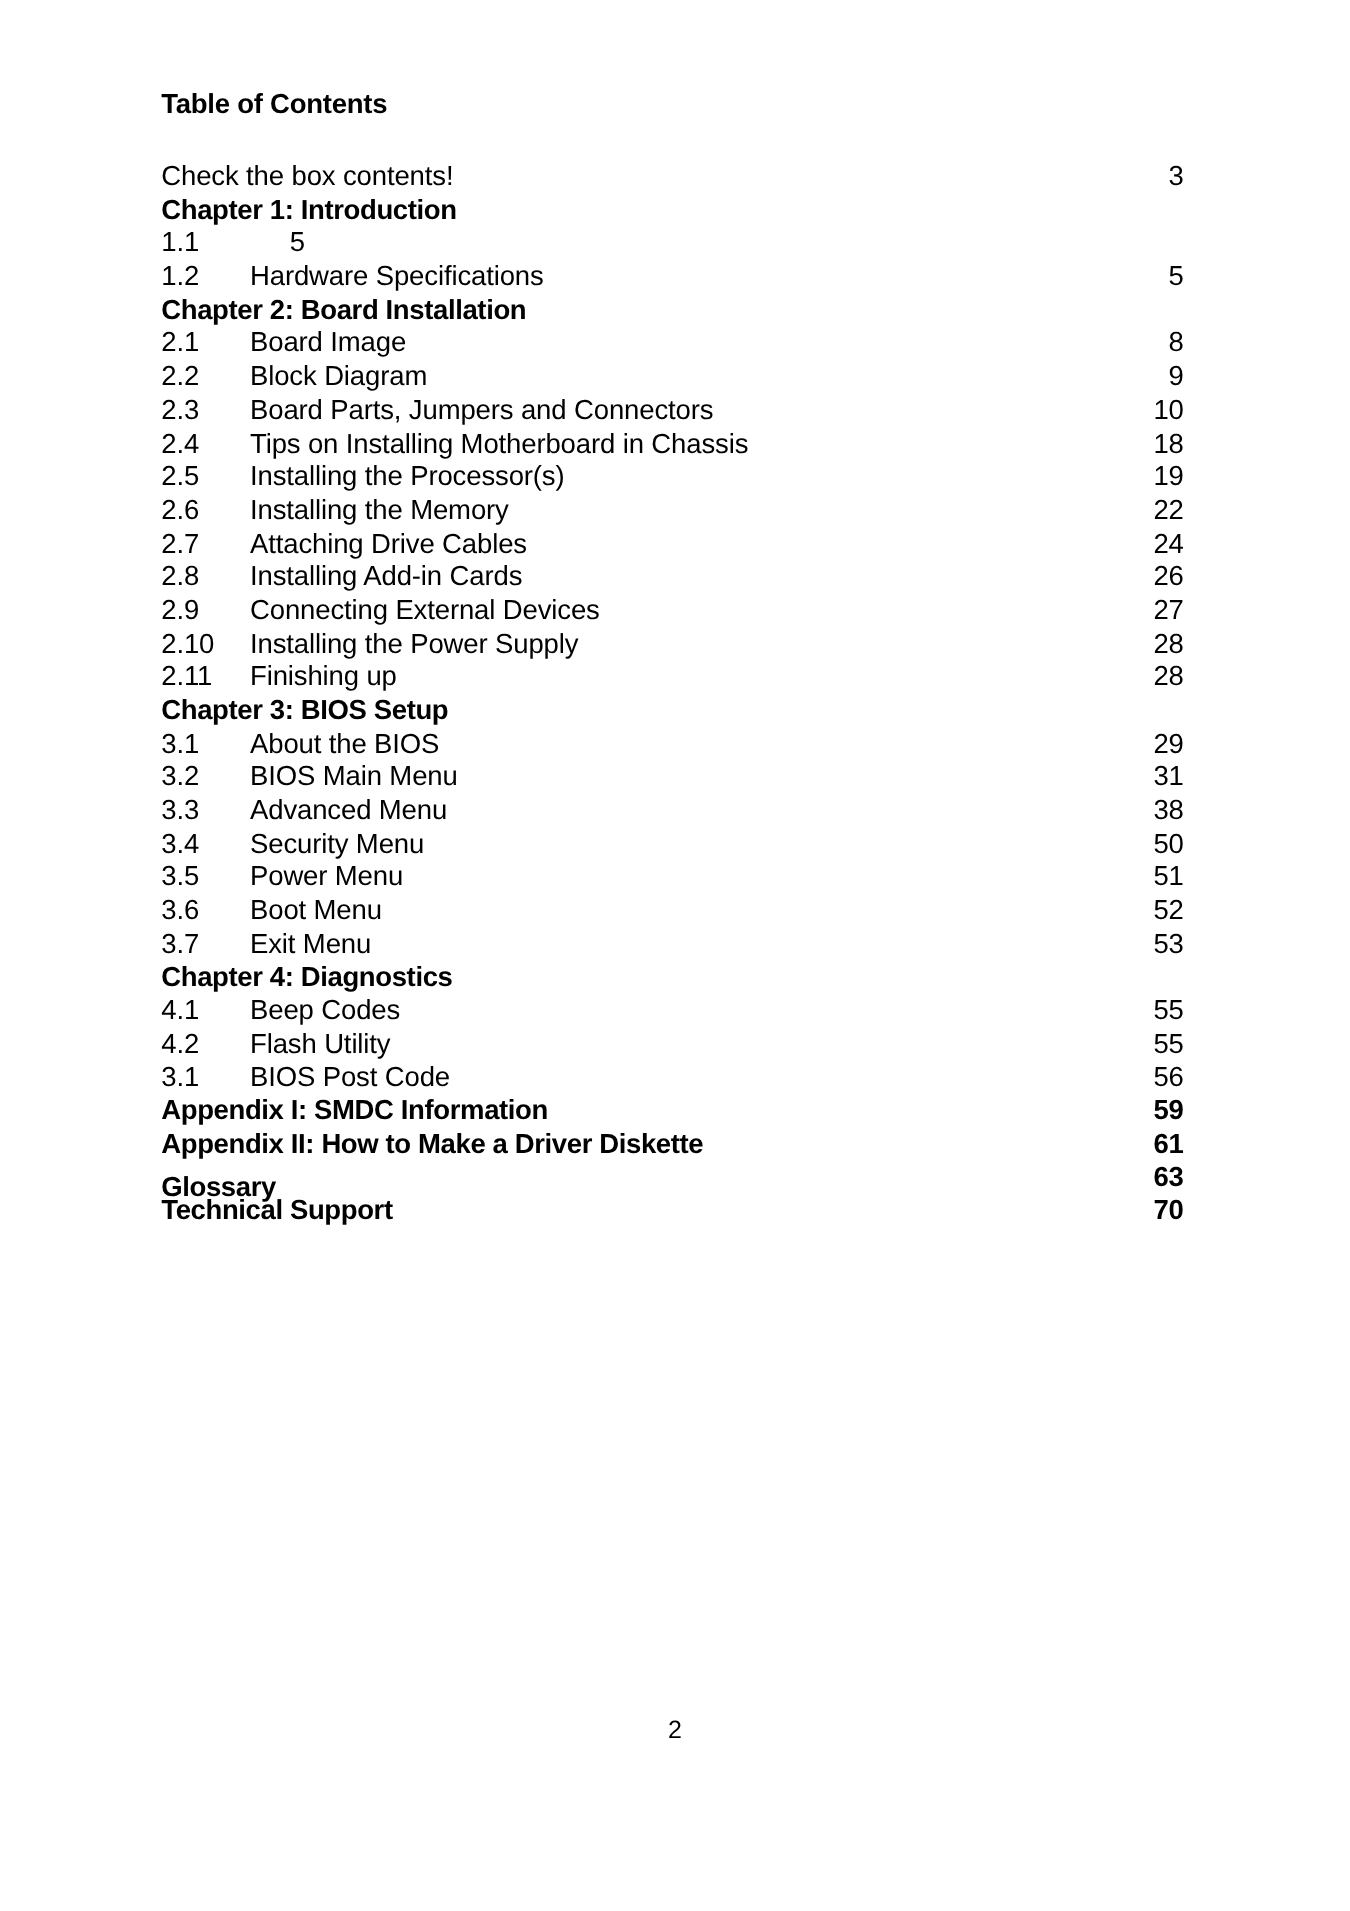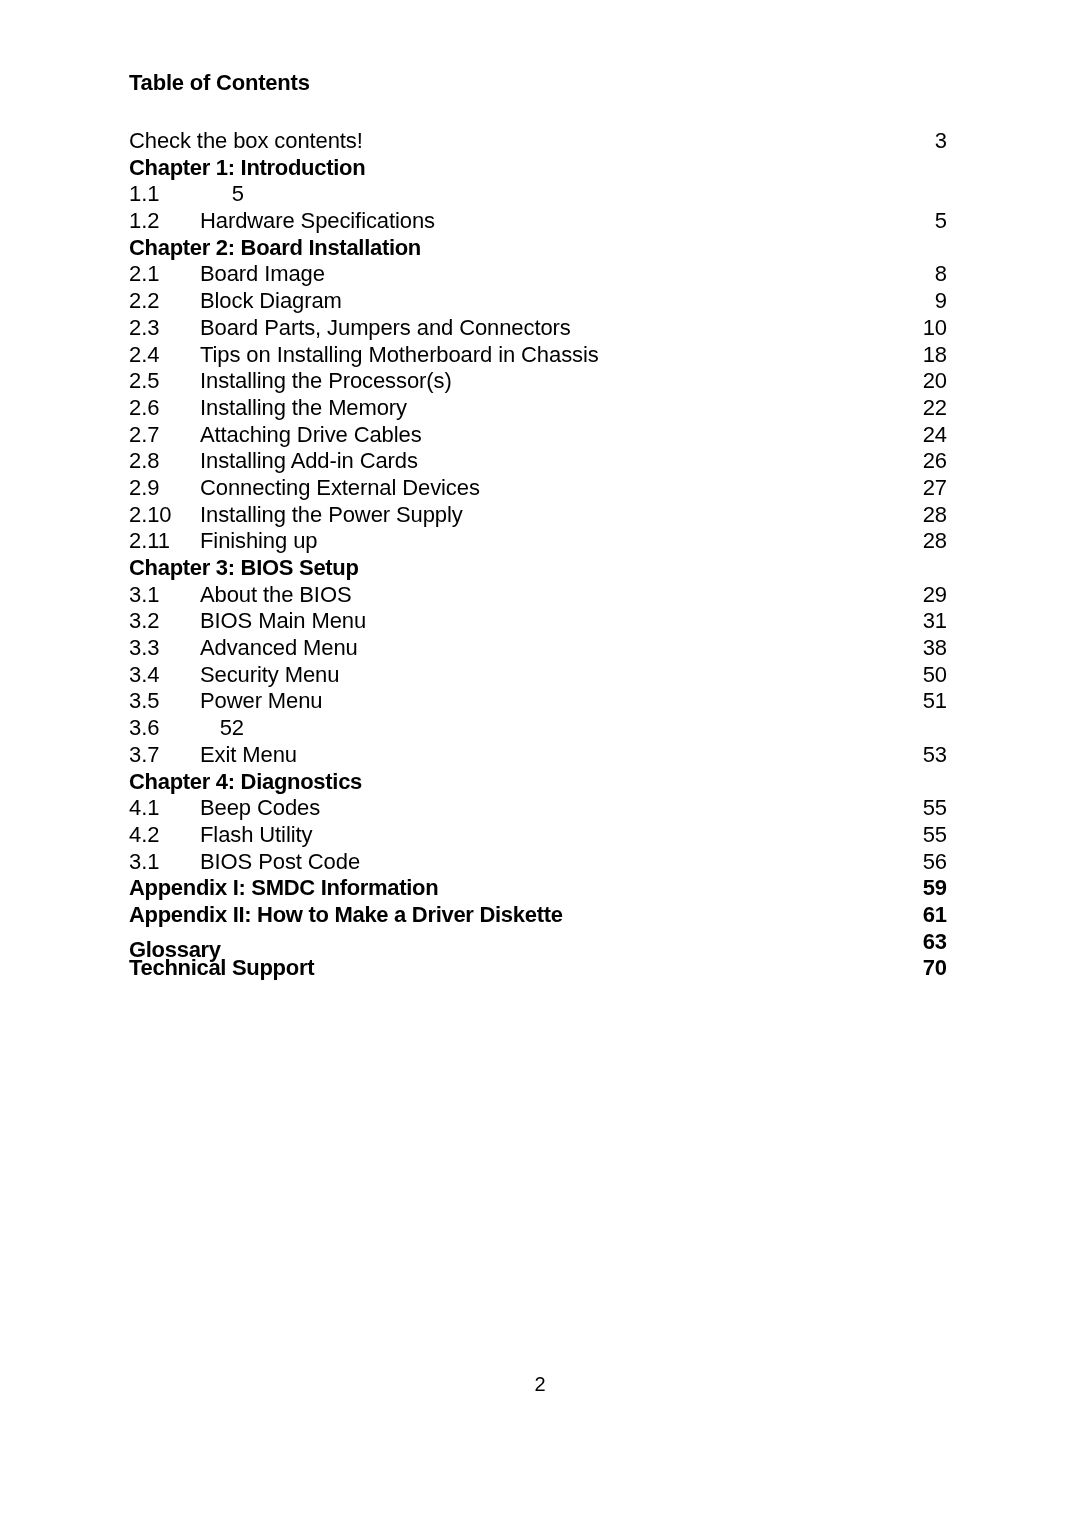--- a/index.html
+++ b/index.html
@@ -151,21 +151,21 @@
           <span class="toc-page">10</span>
         </li>
         <li class="toc-row">
           <span class="toc-num">2.4</span>
           <span class="toc-label">Tips on Installing Motherboard in Chassis</span>
           <span class="toc-page">18</span>
         </li>
         <li class="toc-row">
           <span class="toc-num">2.5</span>
           <span class="toc-label">Installing the Processor(s)</span>
-          <span class="toc-page">20</span>
+          <span class="toc-page">19</span>
         </li>
         <li class="toc-row">
           <span class="toc-num">2.6</span>
           <span class="toc-label">Installing the Memory</span>
           <span class="toc-page">22</span>
         </li>
         <li class="toc-row">
           <span class="toc-num">2.7</span>
           <span class="toc-label">Attaching Drive Cables</span>
           <span class="toc-page">24</span>
@@ -214,20 +214,21 @@
           <span class="toc-label">Security Menu</span>
           <span class="toc-page">50</span>
         </li>
         <li class="toc-row">
           <span class="toc-num">3.5</span>
           <span class="toc-label">Power Menu</span>
           <span class="toc-page">51</span>
         </li>
         <li class="toc-row">
           <span class="toc-num">3.6</span>
+          <span class="toc-label">Boot Menu</span>
           <span class="toc-page">52</span>
         </li>
         <li class="toc-row">
           <span class="toc-num">3.7</span>
           <span class="toc-label">Exit Menu</span>
           <span class="toc-page">53</span>
         </li>
         <li class="toc-row is-heading">
           <span class="toc-label" style="flex: 1 1 auto;">Chapter 4: Diagnostics</span>
           <span class="toc-page"></span>

